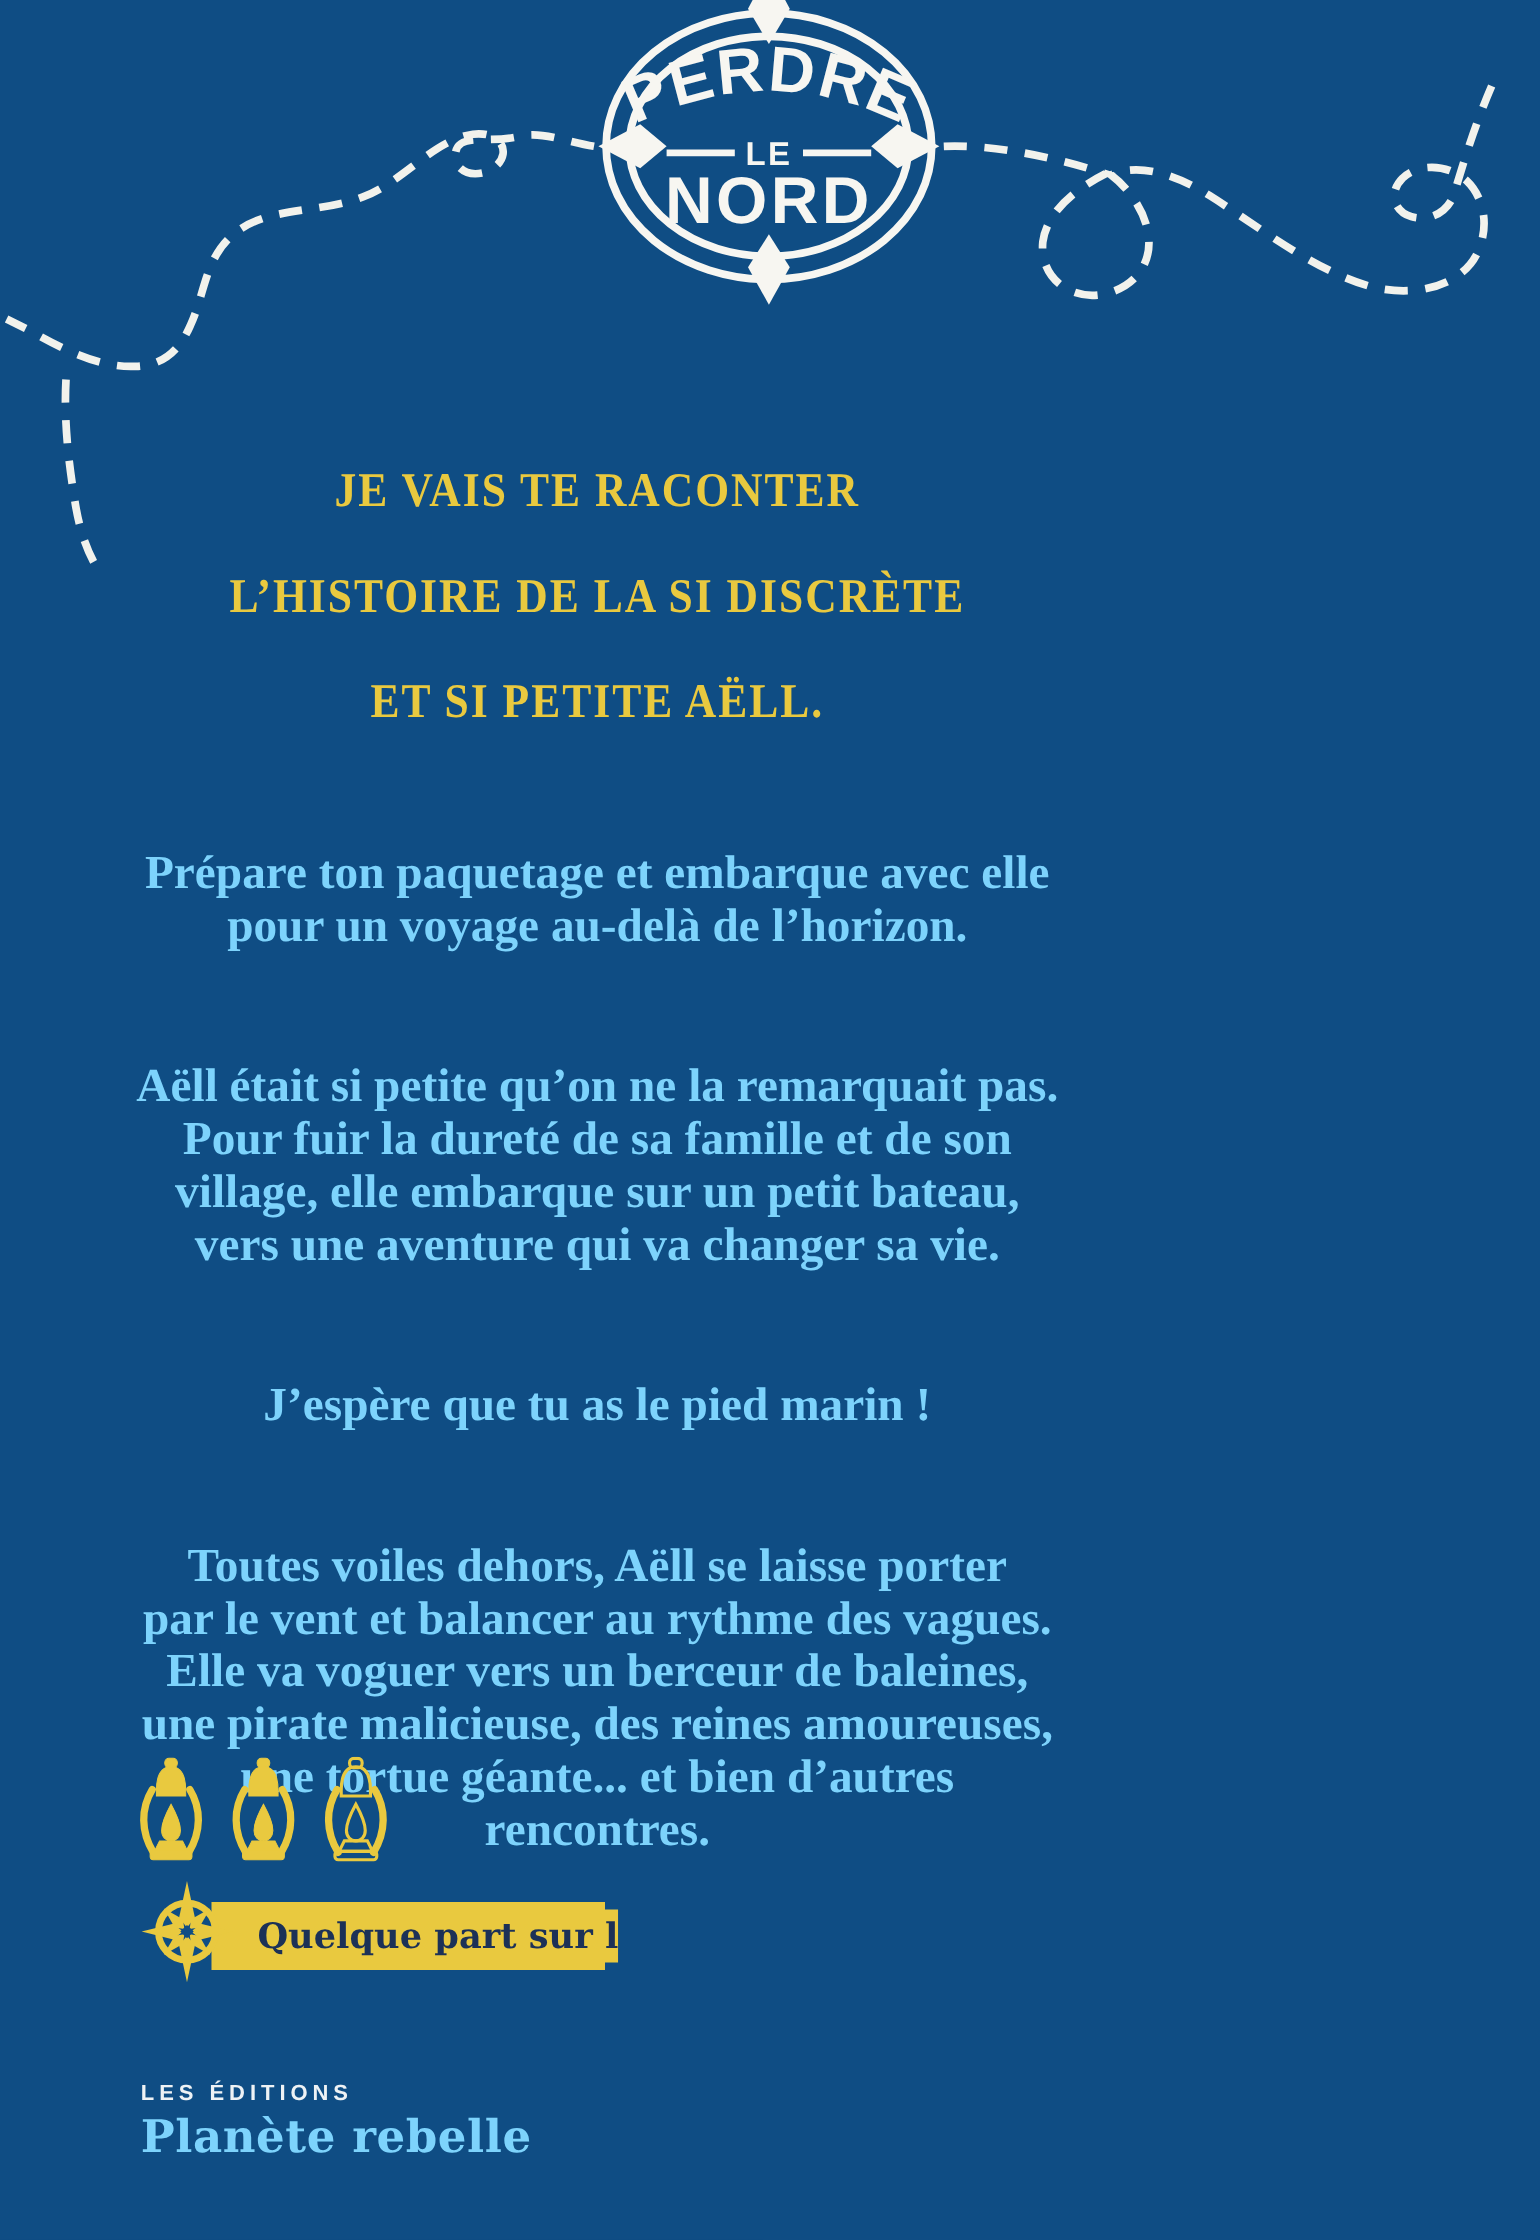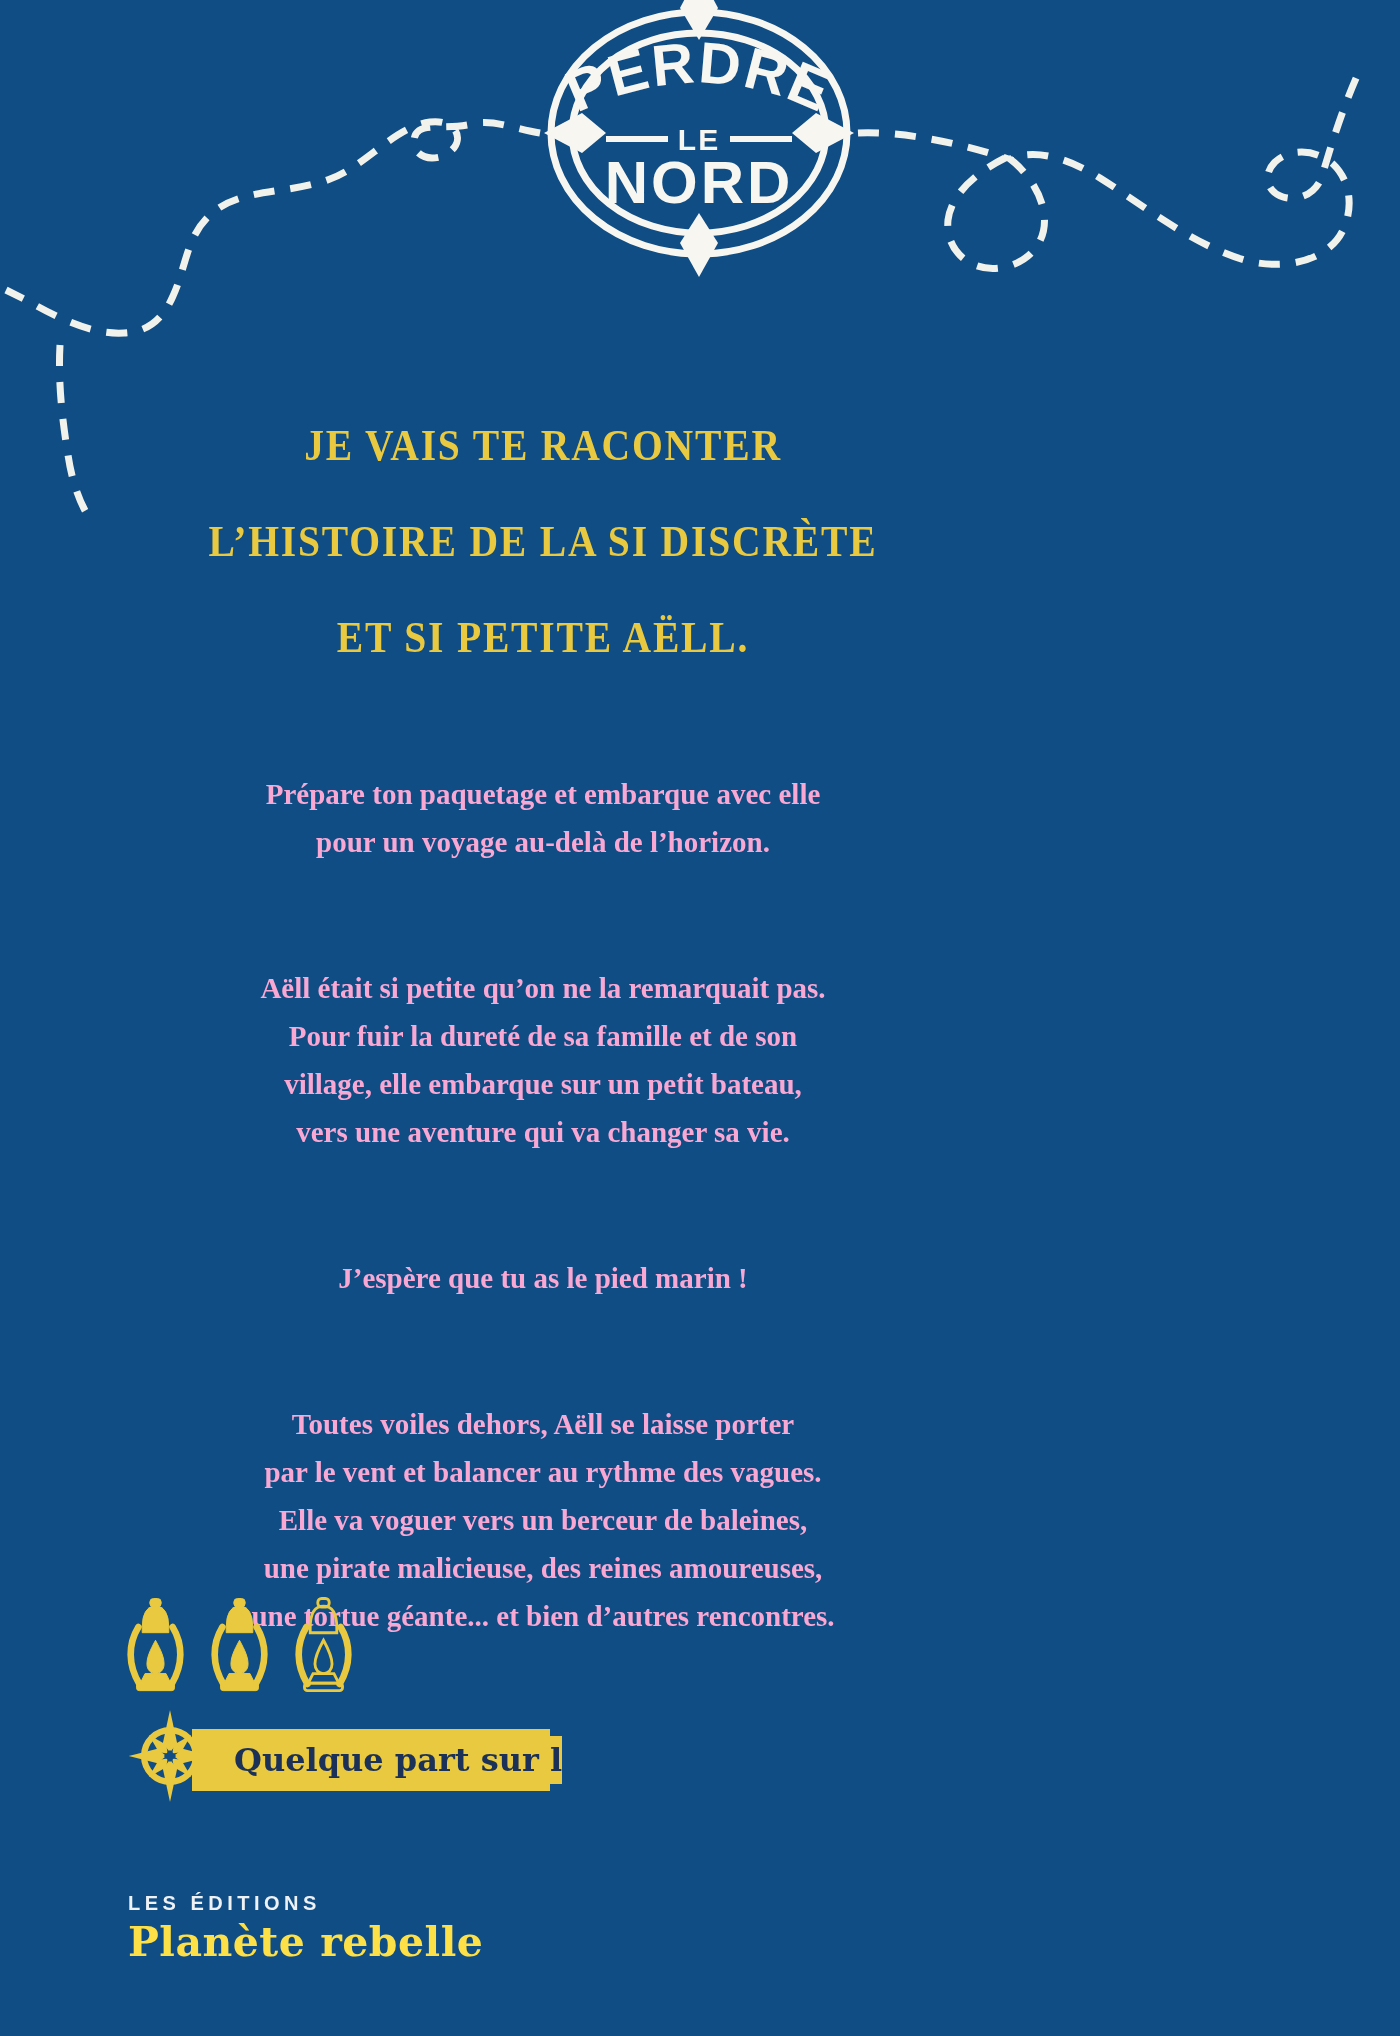--- a/index.html
+++ b/index.html
@@ -19,24 +19,24 @@
     font-size:44px;
     letter-spacing:2px;
     line-height:96px;
     text-align:center;
     white-space:pre-line;
     transform:scaleX(0.9);
     transform-origin:50% 0;
   }
   .body-copy{
     position:absolute;top:722px;left:120px;width:846px;
-    color:#f9a8d4;
+    color:#7dd3fc;
     font-family:"Liberation Serif", serif;
     font-weight:700;
-    font-size:29px;
+    font-size:43px;
     line-height:48px;
     text-align:center;
     white-space:pre-line;
   }
   .body-copy p{margin:0 0 50px 0;}
   .lantern-row{
     position:absolute;top:1597px;left:127px;
     display:flex;gap:27px;align-items:flex-end;
   }
   .lantern-row svg{display:block;}
@@ -57,21 +57,21 @@
     white-space:nowrap;
   }
   .rose{position:absolute;left:2px;top:0;}
   .publisher{position:absolute;top:1892px;left:128px;color:#eef2f5;}
   .pub-eyebrow{
     font-family:"Liberation Sans", sans-serif;
     font-size:20px;font-weight:600;letter-spacing:4.5px;
   }
   .pub-name{
     font-family:"DejaVu Serif", serif;
-    font-weight:700;font-size:41px;color:#fde047;
+    font-weight:700;font-size:41px;color:#7dd3fc;
     margin-top:3px;letter-spacing:0.5px;
   }
 </style>
 </head>
 <body>
 
 <svg class="deco-svg" width="1400" height="580" viewBox="0 0 1400 580">
   <g fill="none" stroke="#f2f2ec" stroke-width="7" stroke-dasharray="21 16">
 
     <path d="M 540 133

